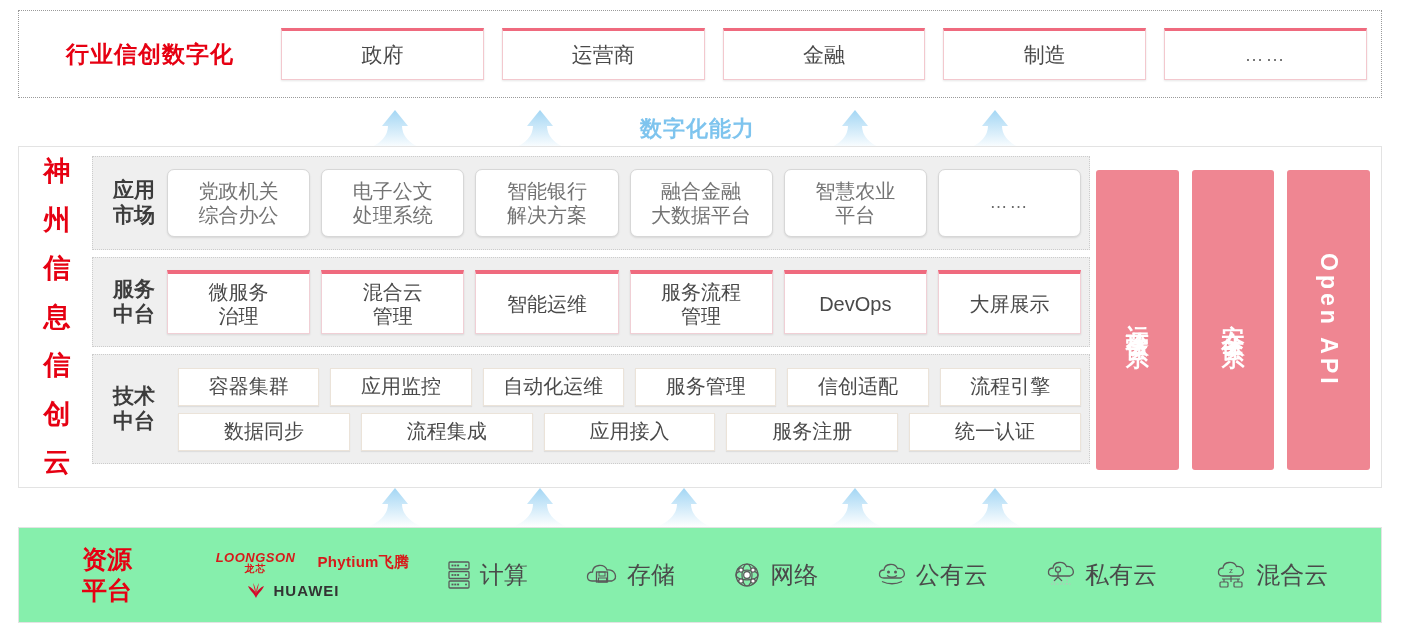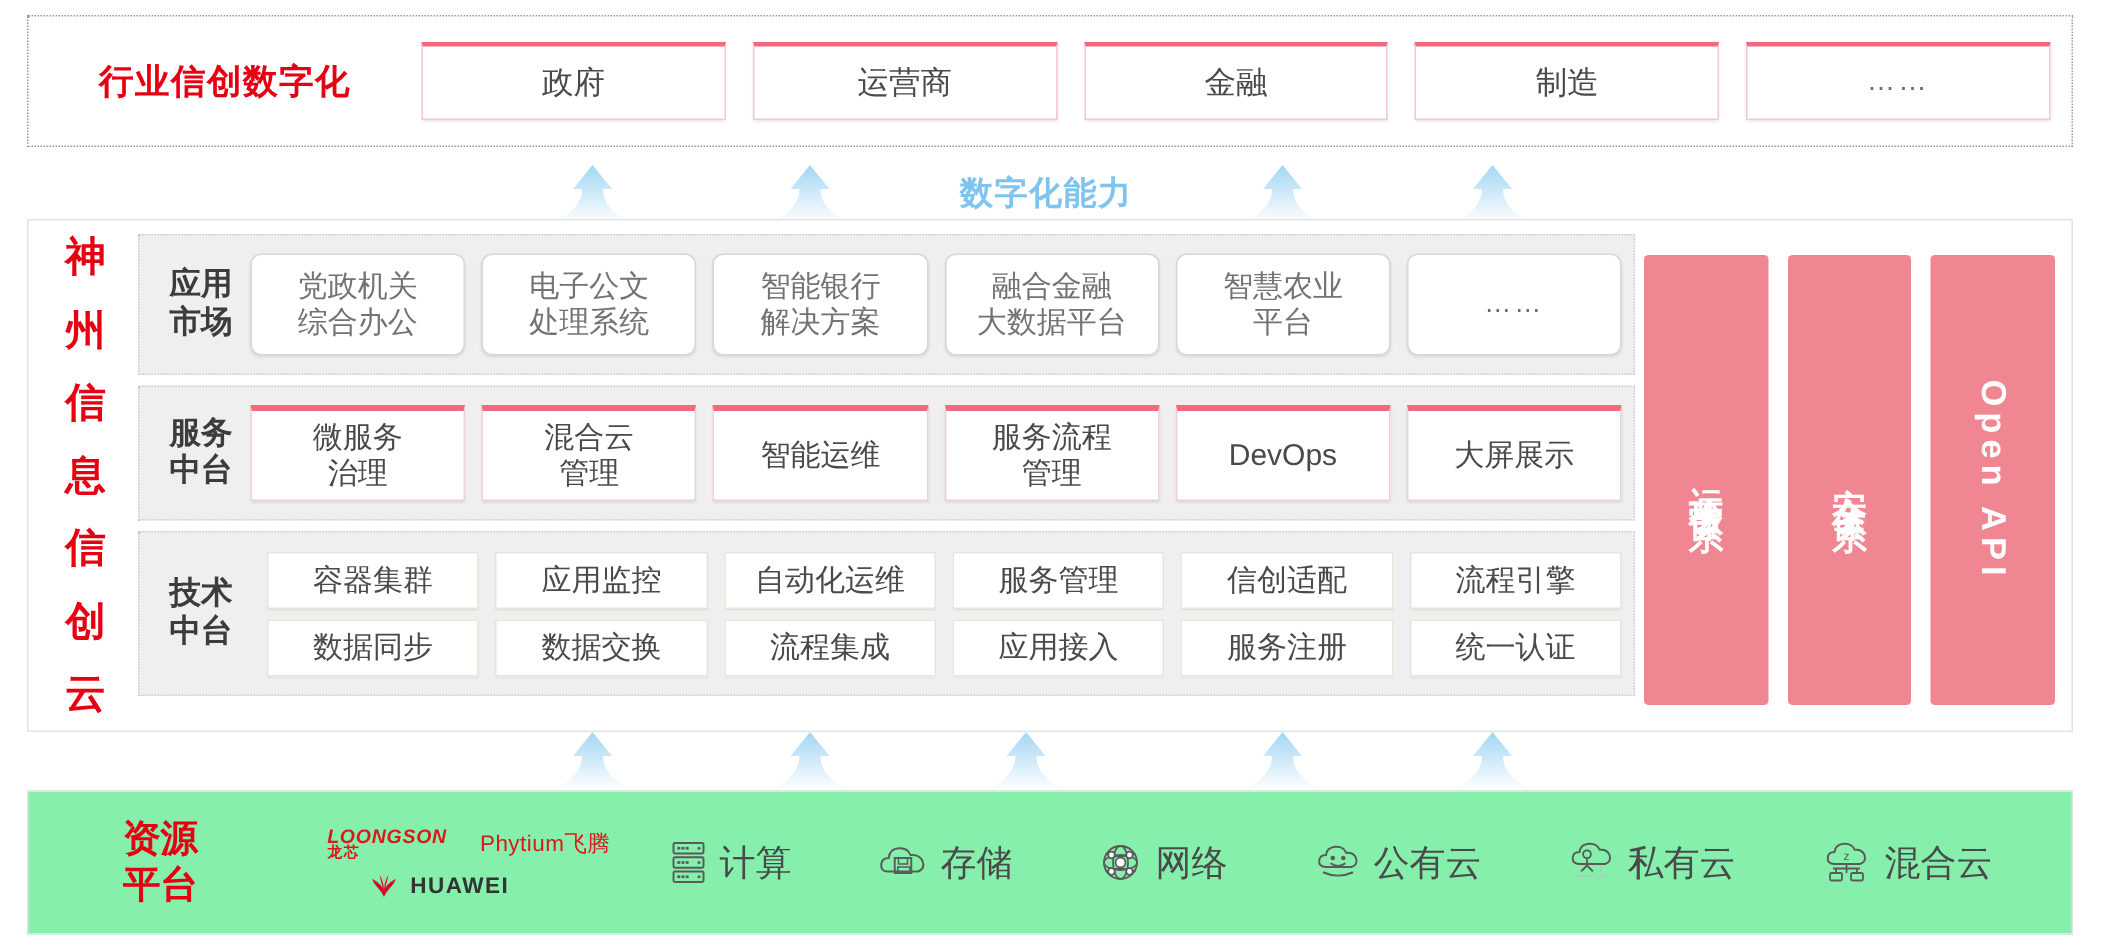--- a/index.html
+++ b/index.html
@@ -147,26 +147,26 @@
   }
   .res-title{
     flex:0 0 120px;margin-left:28px;
     color:#e60012;font-weight:bold;font-size:25px;line-height:1.25;
     text-align:center;
   }
   .res-logos{
     flex:0 0 250px;display:flex;flex-direction:column;align-items:center;gap:7px;
   }
   .logo-line{display:flex;align-items:center;justify-content:center;gap:22px;}
-  .logo-loongson{display:flex;flex-direction:column;line-height:1;margin-left:41px;}
+  .logo-loongson{display:flex;flex-direction:column;align-items:center;line-height:1;margin-left:41px;}
   .logo-loongson .en{
     color:#d71a1a;font-weight:bold;font-style:italic;font-size:13px;letter-spacing:.5px;
   }
   .logo-loongson .cn{color:#d71a1a;font-weight:bold;font-size:10px;letter-spacing:1px;}
-  .logo-phytium{color:#d71a1a;font-weight:normal;font-size:15px;letter-spacing:.3px;}
+  .logo-phytium{color:#d71a1a;font-weight:bold;font-size:15px;letter-spacing:.3px;}
   .logo-huawei{display:flex;align-items:center;gap:7px;}
   .logo-huawei .hw-text{color:#333;font-weight:bold;font-size:15px;letter-spacing:1px;}
 
   .res-items{flex:1;display:flex;align-items:center;justify-content:space-around;padding-right:24px;}
   .res-item{display:flex;align-items:center;gap:8px;justify-content:center;}
   .res-item .ri-label{font-size:24px;color:#4a4a4a;}
   .res-item svg{display:block;}
 </style>
 </head>
 <body>
@@ -307,21 +307,20 @@
         <div class="tech-row">
           <div class="tech-card">容器集群</div>
           <div class="tech-card">应用监控</div>
           <div class="tech-card">自动化运维</div>
           <div class="tech-card">服务管理</div>
           <div class="tech-card">信创适配</div>
           <div class="tech-card">流程引擎</div>
         </div>
         <div class="tech-row">
           <div class="tech-card">数据同步</div>
-          <div class="tech-card">数据交换</div>
           <div class="tech-card">流程集成</div>
           <div class="tech-card">应用接入</div>
           <div class="tech-card">服务注册</div>
           <div class="tech-card">统一认证</div>
         </div>
       </div>
     </div>
   </div>
 
   <div class="pillars">

